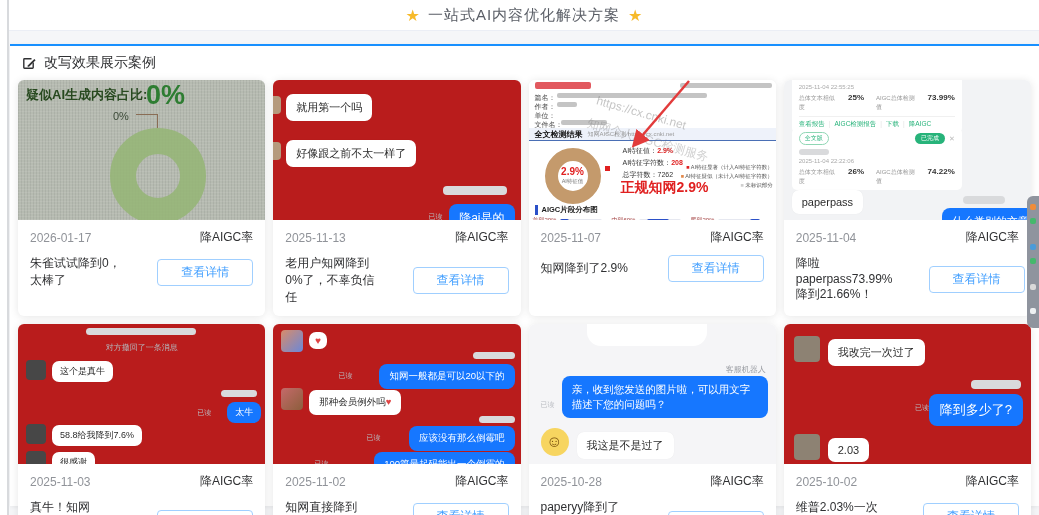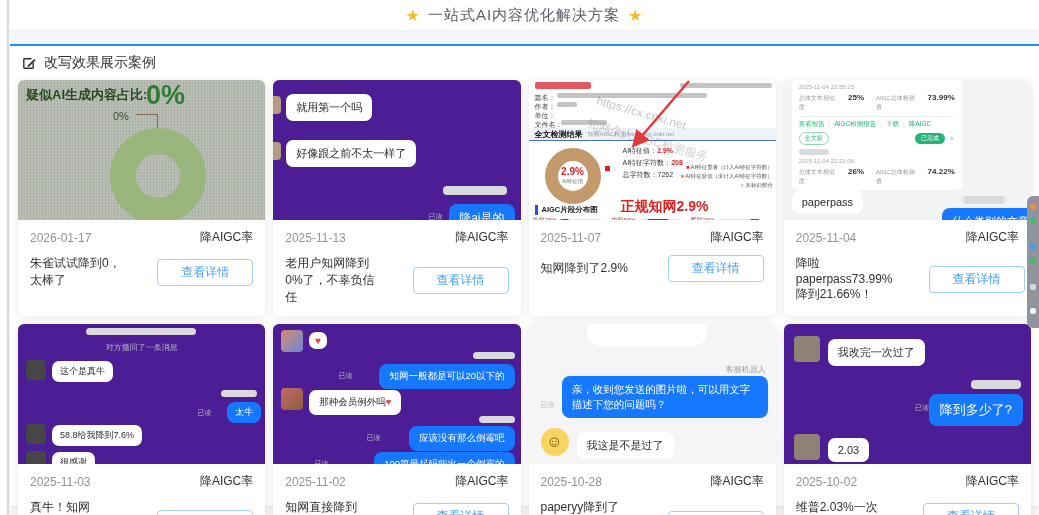--- a/index.html
+++ b/index.html
@@ -17,21 +17,21 @@
   .card { background:#fff; border-radius:6px; box-shadow:0 1px 8px rgba(0,0,0,.10); overflow:hidden; }
   .cimg { position:relative; height:140px; overflow:hidden; font-family:"Liberation Sans","DejaVu Sans",sans-serif; }
   .cinfo { padding:9px 12px 10px; }
   .irow { display:flex; justify-content:space-between; align-items:center;gap:36px; }
   .date { font-size:12px; color:#909399; }
   .badge { font-size:12px; color:#303133; }
   .irow2 { margin-top:9px; }
   .desc { font-size:12px; color:#303133; }
   .detail-btn { font-size:12px; color:#409eff; background:#fff; border:1px solid #a0cfff; border-radius:4px; padding:4px 23px; cursor:pointer; white-space:nowrap; }
   
-  .chat { background:#4c1d95; }
+  .chat { background:#b91c1c; }
   .wb { position:absolute; background:#fff; border-radius:7px; padding:6px 10px; font-size:11px; color:#2c2c2c; white-space:nowrap; box-shadow:0 0 1px rgba(0,0,0,.08); }
   .bb { position:absolute; background:#1677ff; border-radius:8px; padding:6px 10px; font-size:11px; color:#fff; white-space:nowrap; }
   .readmark { position:absolute; font-size:7px; color:#b9bcc2; }
   .avatar { position:absolute; border-radius:4px; }
   .blur { position:absolute; background:#d9dadc; border-radius:4px; }
   .sysline { position:absolute; width:100%; text-align:center; font-size:8px; color:#b5b8bd; }
   .heart { color:#e04444; }
   
   .zq { background-color:#b6bbb1;
     background-image:repeating-linear-gradient(0deg, rgba(255,255,255,.08) 0 1px, transparent 1px 3px),
@@ -48,21 +48,21 @@
   .cn-head { position:absolute; left:0; top:48px; width:100%; height:13px; background:#eef2fa; border-bottom:1px solid #4a6fb5; display:flex; align-items:center; gap:5px; padding:0 6px; }
   .cn-head b { font-size:8px; color:#111; }
   .cn-head span { font-size:6px; color:#999; }
   .cn-donut { position:absolute; left:16px; top:68px; width:56px; height:56px; border-radius:50%; border:13px solid #c49a6c; background:#fff; }
   .cn-dv { position:absolute; left:16px; top:86px; width:56px; text-align:center; font-size:10px; font-weight:bold; color:#e02020; }
   .cn-dl { position:absolute; left:16px; top:98px; width:56px; text-align:center; font-size:5.5px; color:#777; }
   .cn-sq { position:absolute; width:5px; height:5px; }
   .cn-stat { position:absolute; font-size:7px; color:#333; }
   .cn-stat i { font-style:normal; color:#e02020; font-weight:bold; }
   .cn-leg { position:absolute; font-size:5.5px; color:#555; white-space:nowrap; }
-  .cn-ann { position:absolute; left:92px; top:118px; font-size:14px; font-weight:bold; color:#e02020; }
+  .cn-ann { position:absolute; left:92px; top:99px; font-size:14px; font-weight:bold; color:#e02020; }
   .cn-dt { position:absolute; left:6px; top:125px; font-size:7.5px; font-weight:bold; color:#222; border-left:3px solid #2b50c8; padding-left:4px; }
   .cn-dist { position:absolute; left:4px; top:136px; width:237px; display:flex; gap:10px; }
   .cn-dist .g { display:flex; align-items:center; gap:3px; font-size:6px; color:#a03c3c; }
   .cn-track { width:42px; height:4px; background:#e6e8f0; border-radius:2px; position:relative; }
   .cn-fill { position:absolute; top:0; height:4px; background:#2b50c8; border-radius:2px; }
   .wm { position:absolute; font-size:12px; color:rgba(110,110,110,.4); transform:rotate(16deg); white-space:nowrap; }
   
   .pp { background:#f2f3f5; }
   .ppc { position:absolute; left:8px; width:170px; background:#fff; border-radius:5px; padding:4px 7px; }
   .ppt { font-size:6px; color:#aaa; }

